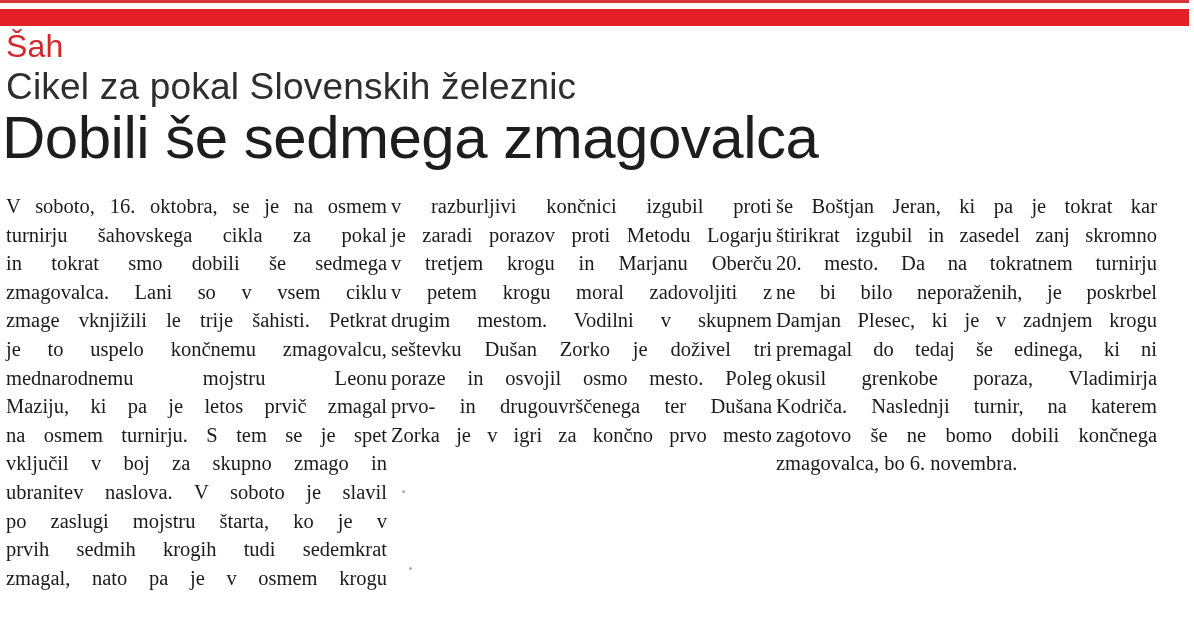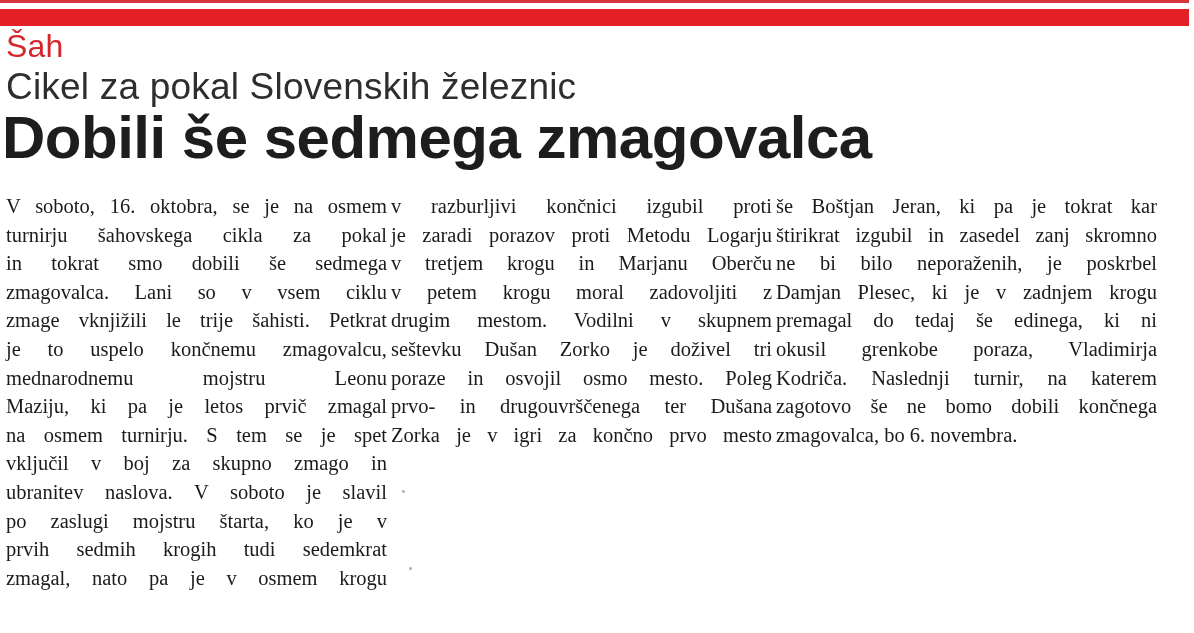--- a/index.html
+++ b/index.html
@@ -37,21 +37,21 @@
   }
   .subtitle{
     position:absolute;left:6px;top:69px;
     font-size:37px;line-height:36px;font-weight:400;
     color:#2e2e2e;
     letter-spacing:0.2px;
   }
   .headline{
     position:absolute;left:2px;top:104px;
     margin:0;
-    font-size:60px;line-height:68px;font-weight:700;
+    font-size:60px;line-height:68px;font-weight:400;
     color:var(--headline-ink);
     letter-spacing:-0.5px;
   }
   .columns{
     position:absolute;left:6px;top:192px;
     width:1183px;
     display:flex;
     gap:4px;
   }
   .col{
@@ -116,20 +116,21 @@
         <div class="line">v petem krogu moral zadovoljiti z</div>
         <div class="line">drugim mestom. Vodilni v skupnem</div>
         <div class="line">seštevku Dušan Zorko je doživel tri</div>
         <div class="line">poraze in osvojil osmo mesto. Poleg</div>
         <div class="line">prvo- in drugouvrščenega ter Dušana</div>
         <div class="line">Zorka je v igri za končno prvo mesto</div>
       </div>
     <div class="col">
         <div class="line">še Boštjan Jeran, ki pa je tokrat kar</div>
         <div class="line">štirikrat izgubil in zasedel zanj skromno</div>
+        <div class="line">20. mesto. Da na tokratnem turnirju</div>
         <div class="line">ne bi bilo neporaženih, je poskrbel</div>
         <div class="line">Damjan Plesec, ki je v zadnjem krogu</div>
         <div class="line">premagal do tedaj še edinega, ki ni</div>
         <div class="line">okusil grenkobe poraza, Vladimirja</div>
         <div class="line">Kodriča. Naslednji turnir, na katerem</div>
         <div class="line">zagotovo še ne bomo dobili končnega</div>
         <div class="line no-justify">zmagovalca, bo 6. novembra.</div>
       </div>
   </div>
 

